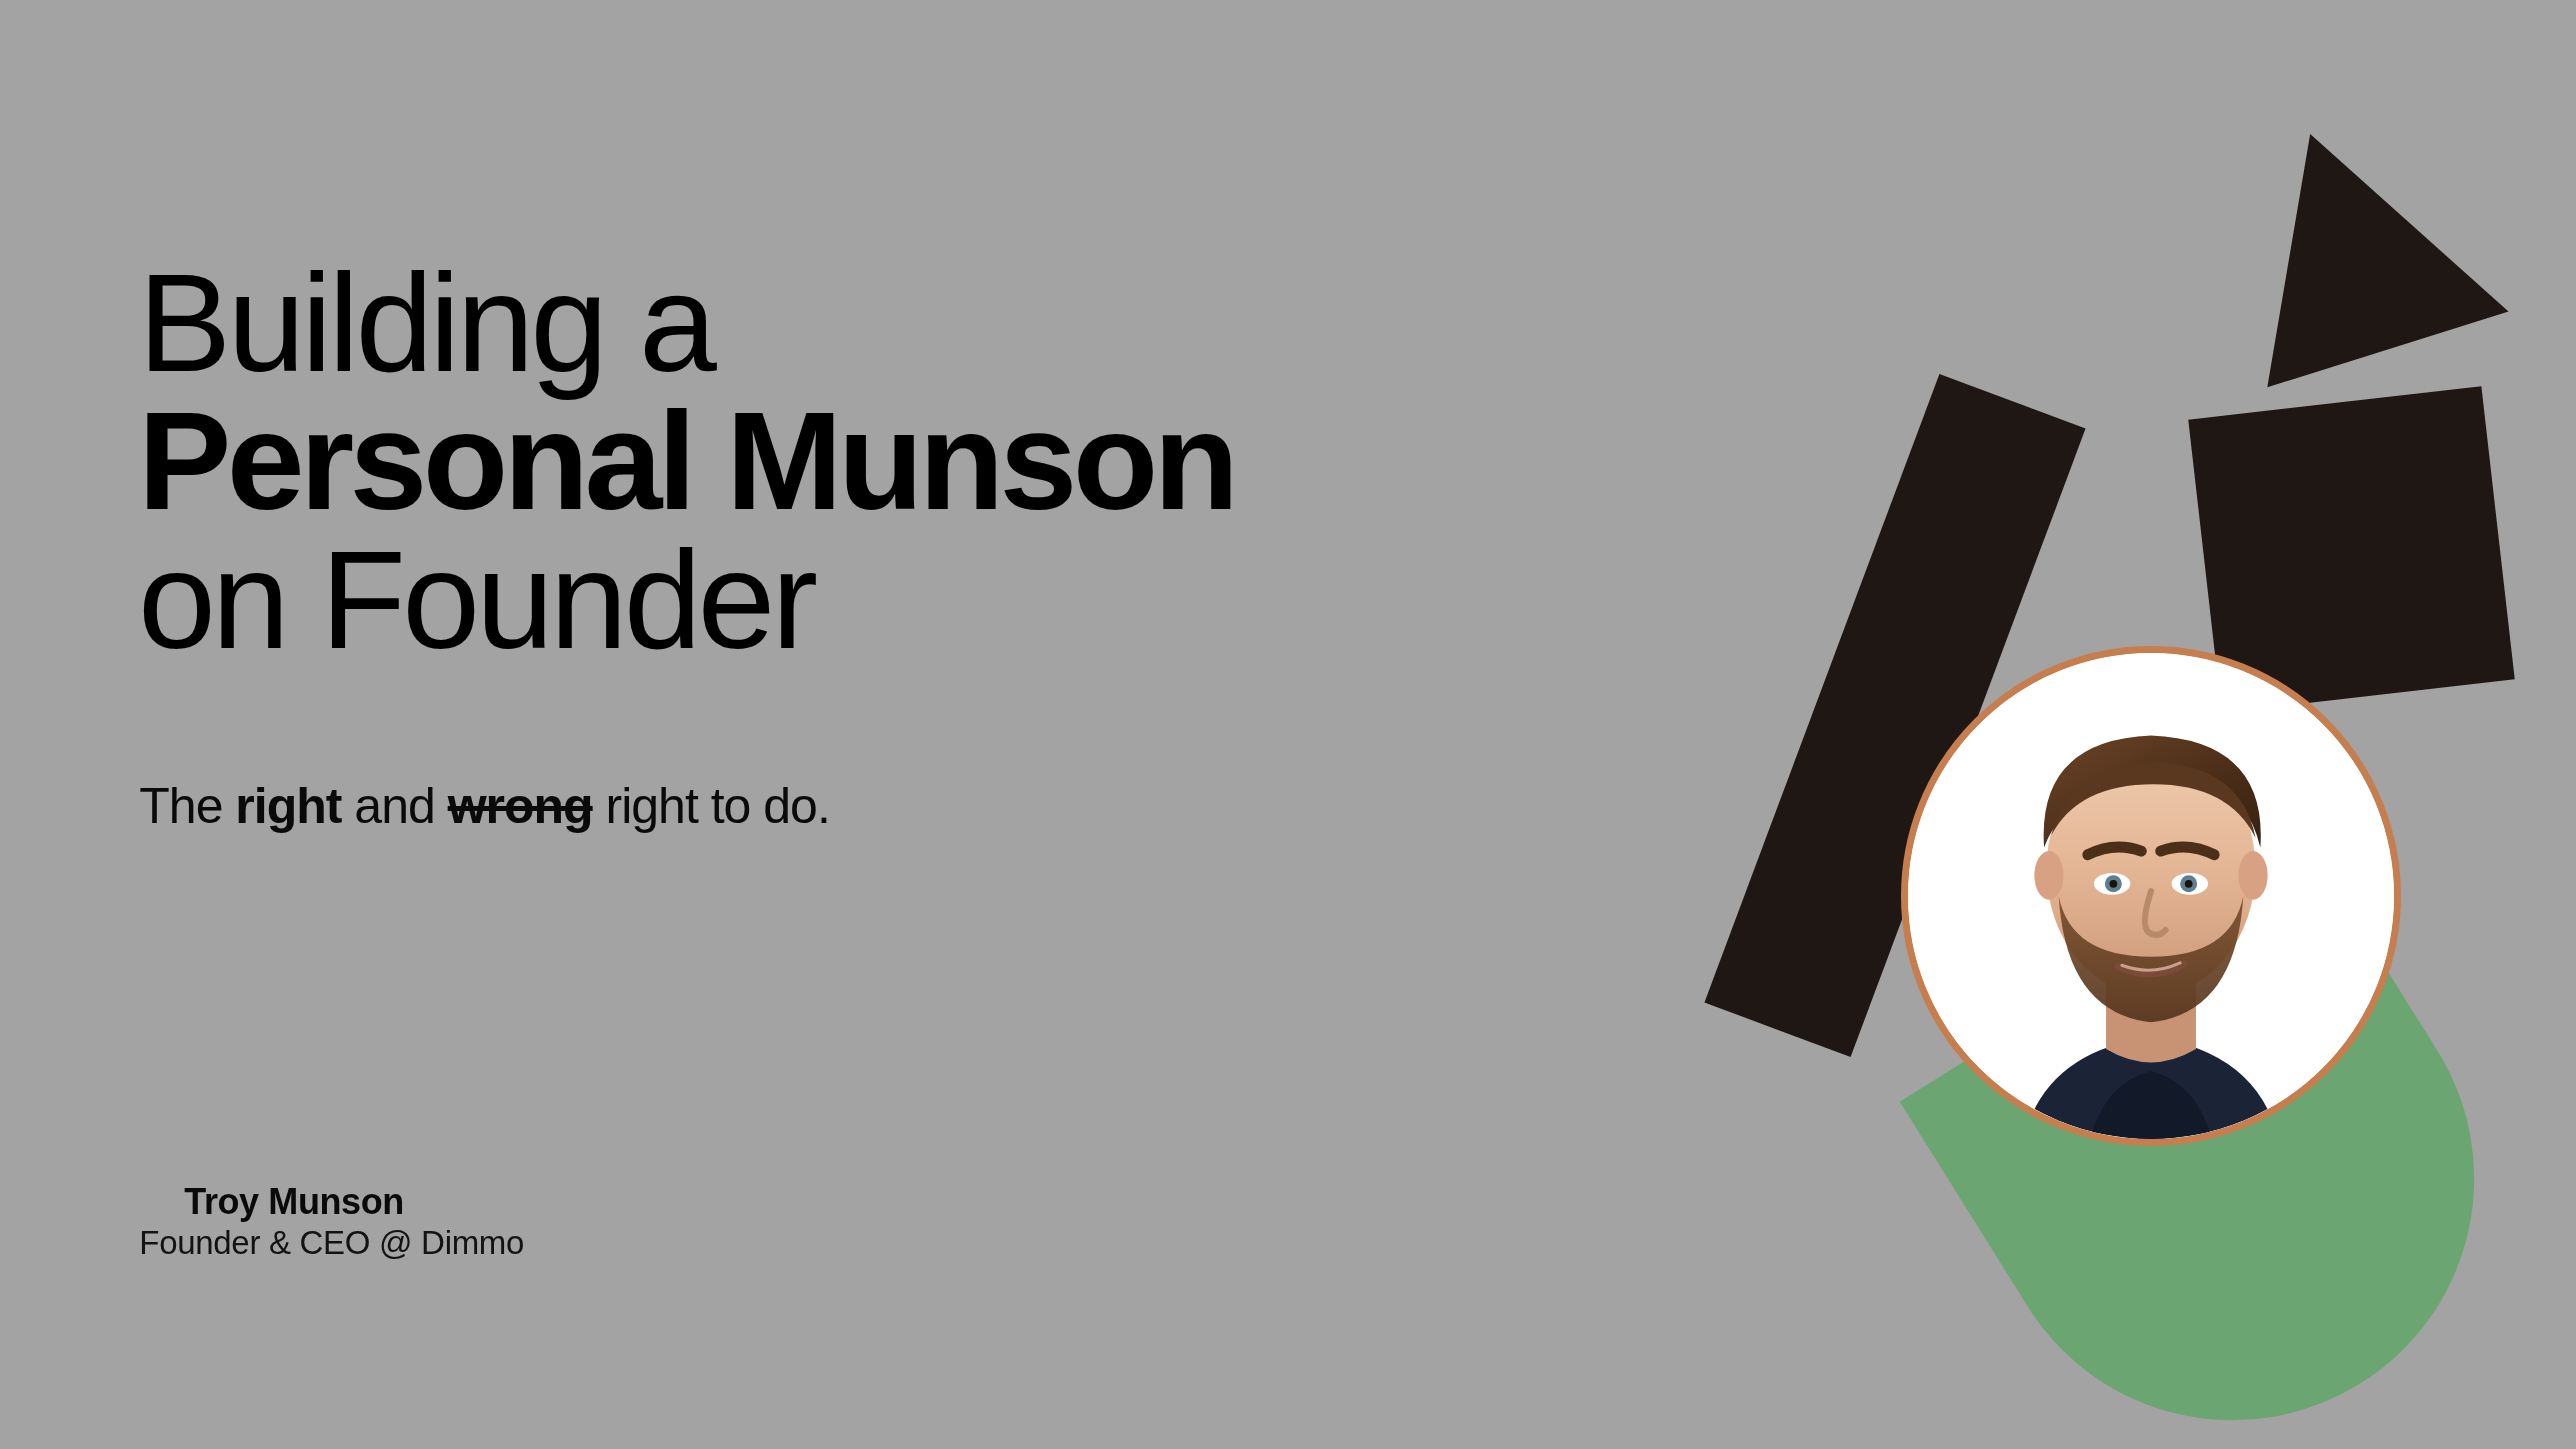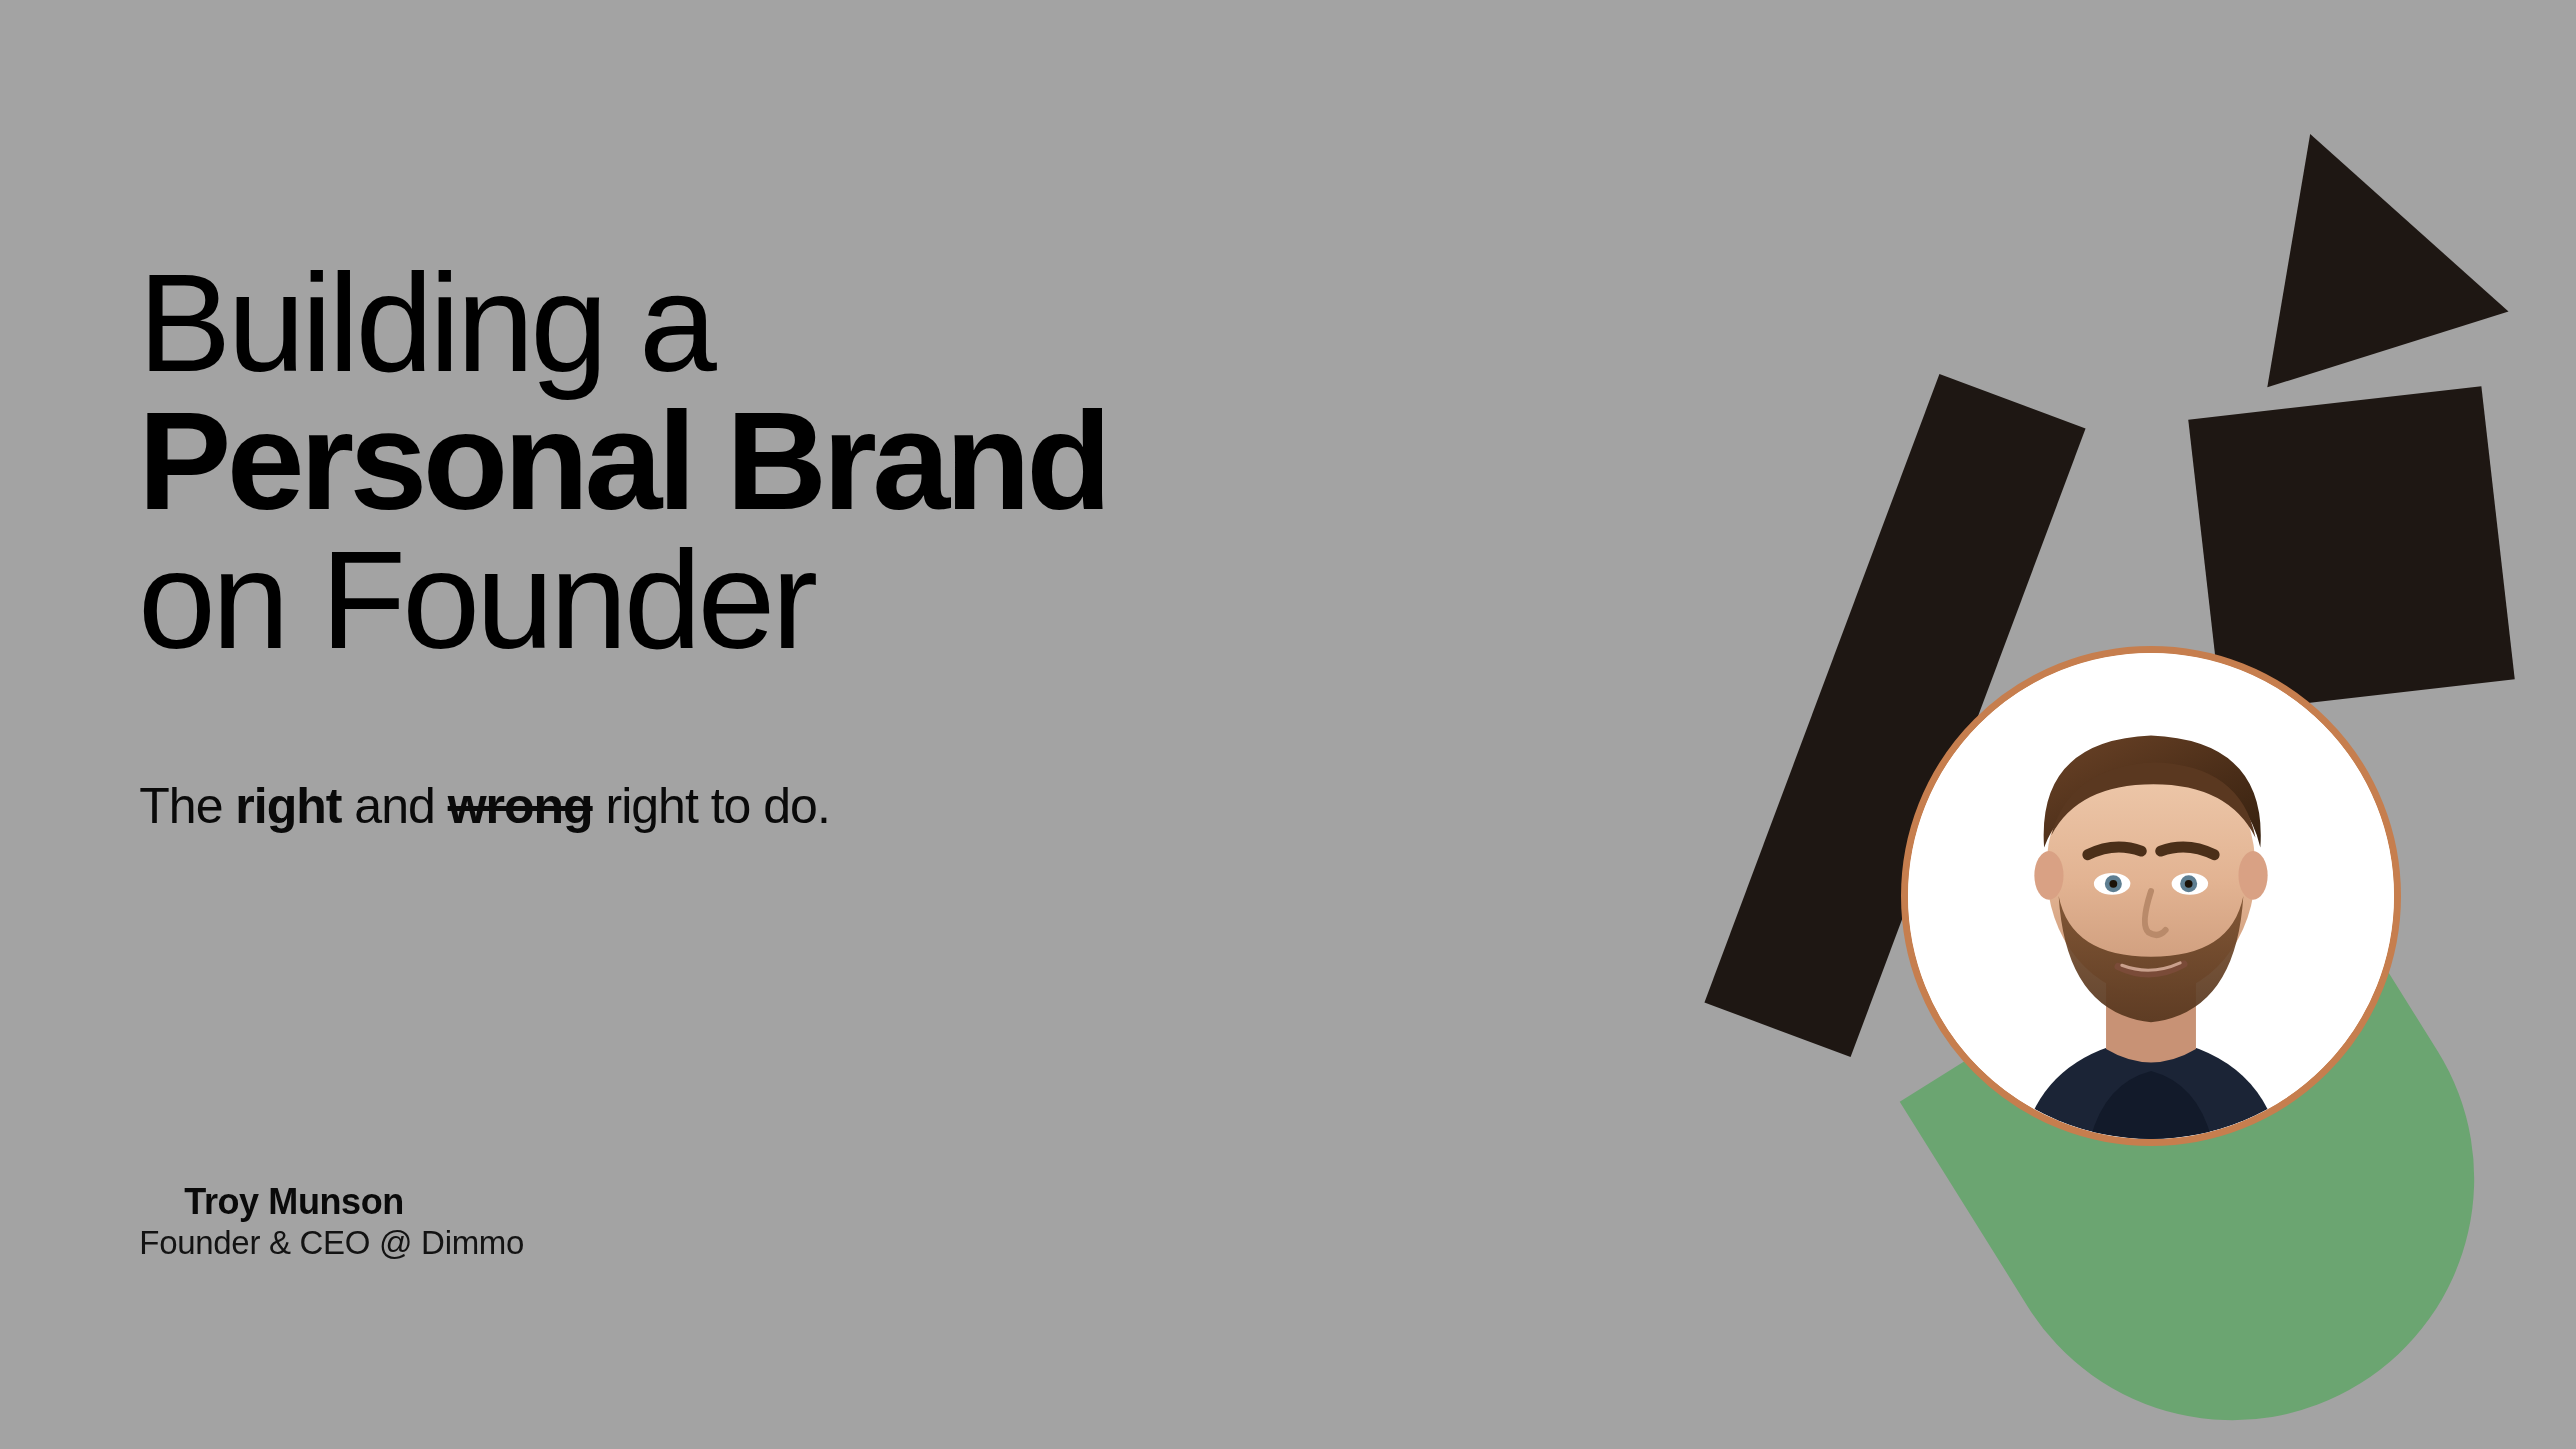--- a/index.html
+++ b/index.html
@@ -238,21 +238,21 @@
         <path d="M173 258 q27 13 54 -2" stroke="#7A4B38" stroke-width="6" fill="none" stroke-linecap="round"></path>
         <path d="M176 257 q24 9 48 -2" stroke="#C9A08C" stroke-width="2.5" fill="none" stroke-linecap="round"></path>
       </g>
     </svg>
   </div>
 
   <div class="text-col">
 
     <h1 class="headline">
       <span class="l1">Building a</span>
-      <span class="l2">Personal Brand</span>
+      <span class="l2">Personal Munson</span>
       <span class="l3">on Founder</span>
     </h1>
 
     <p class="subhead"><span>The </span><b>right</b><span> and </span><s>wrong</s><span> right to do.</span></p>
 
     <div class="speaker">
       <div class="speaker-name">Troy Munson</div>
       <div class="speaker-role">Founder &amp; CEO @ Dimmo</div>
     </div>
 

